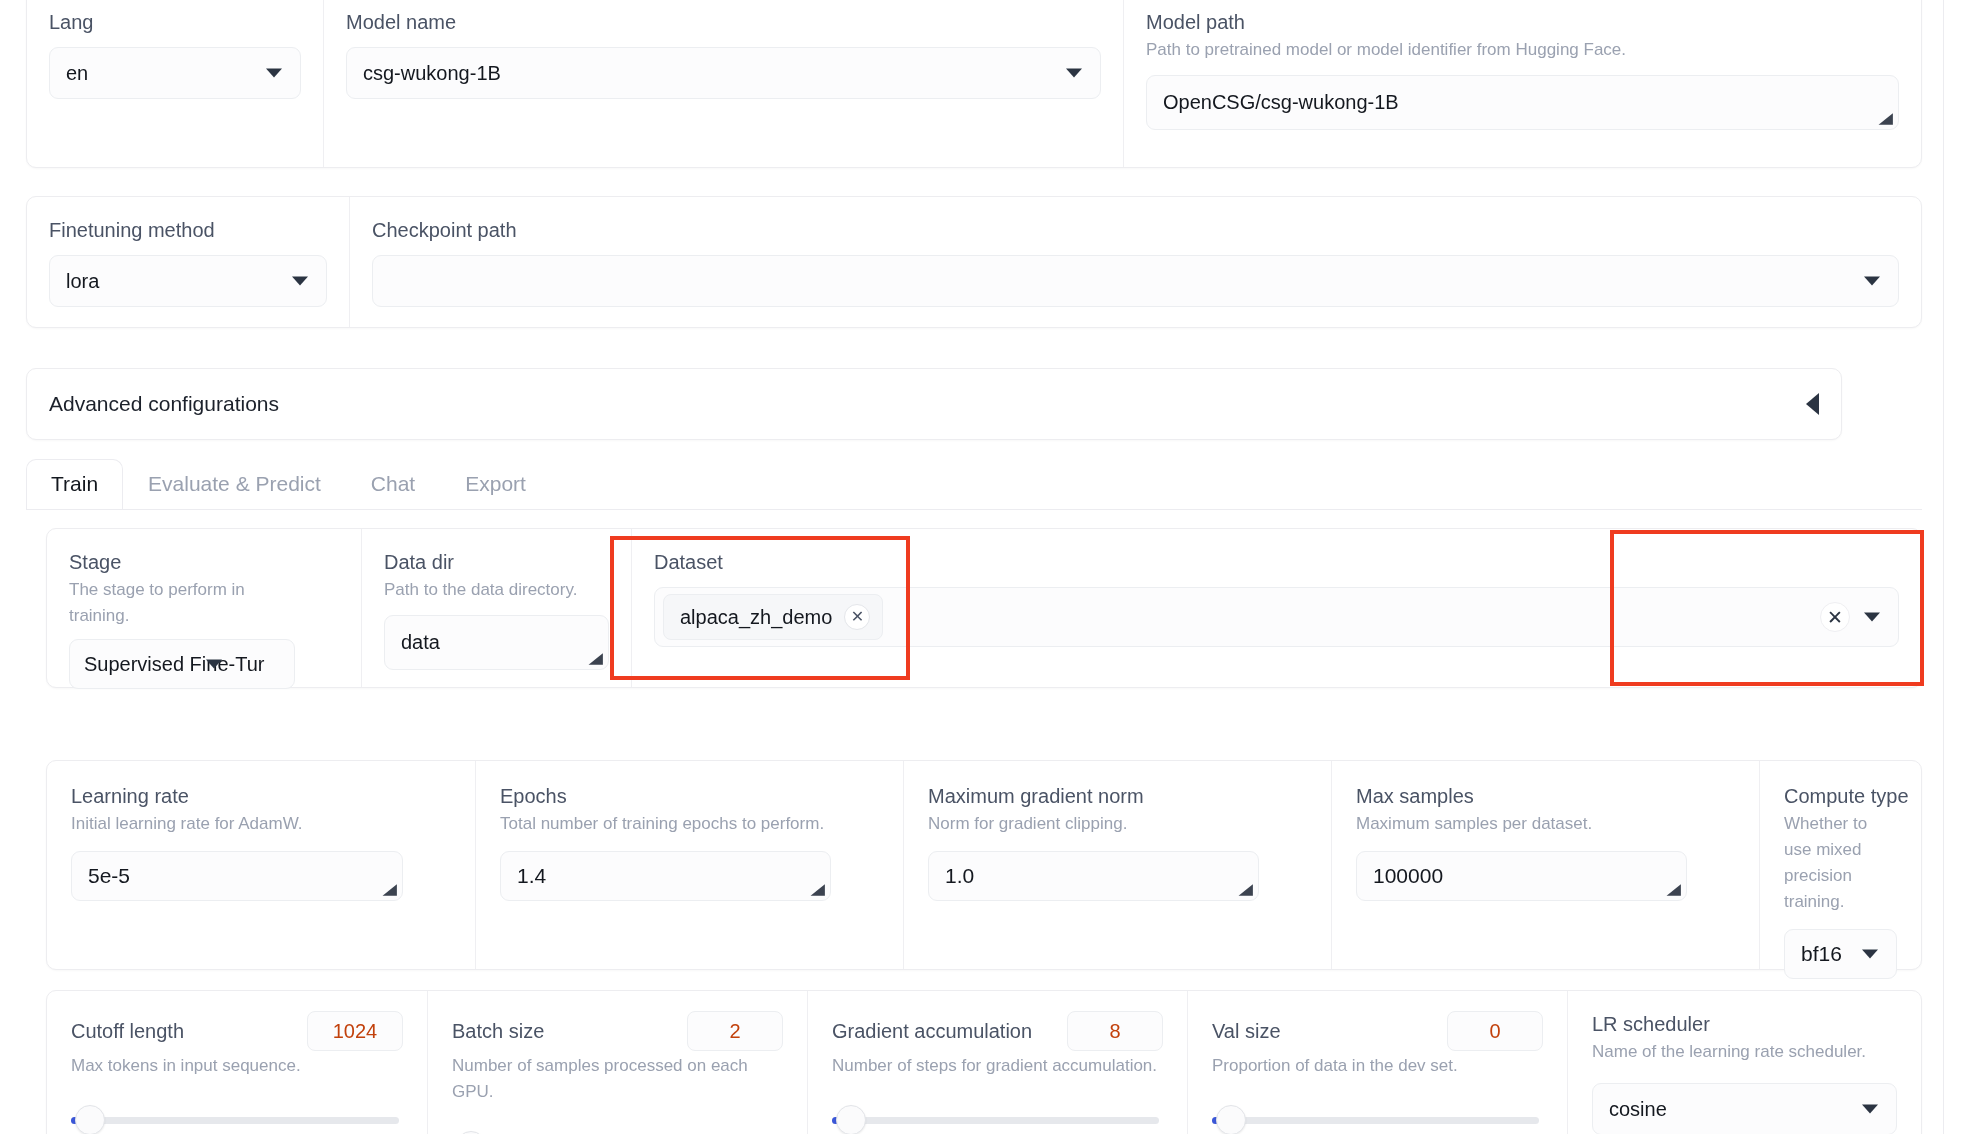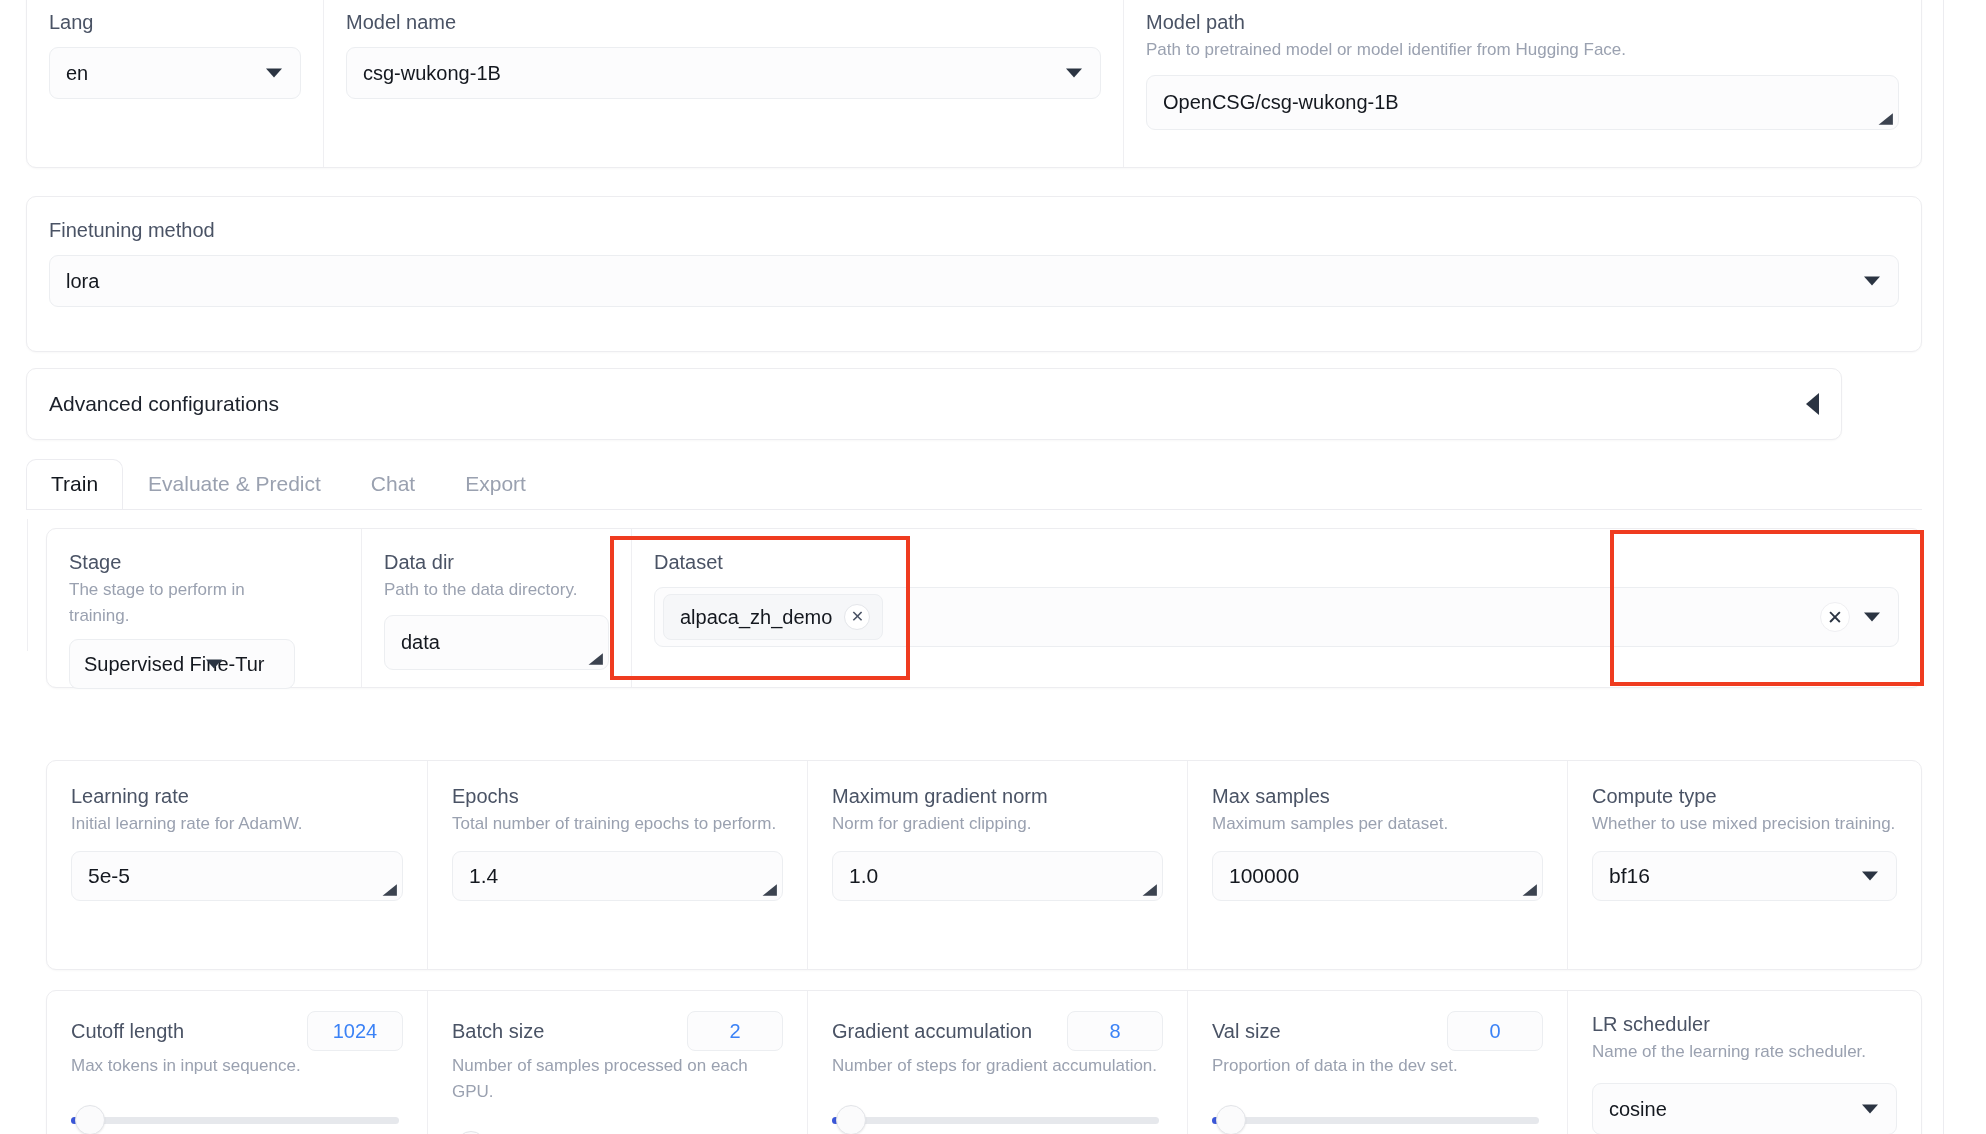--- a/index.html
+++ b/index.html
@@ -80,21 +80,21 @@
     transform: scaleX(1.25);
   }
 
   
   .row1 { position: absolute; left: 26px; top: -12px; width: 1896px; height: 180px; }
   .row1 .c-lang { flex: 0 0 296px; }
   .row1 .c-model { flex: 0 0 800px; }
   .row1 .c-path { flex: 1 1 auto; }
 
   
-  .row2 { position: absolute; left: 26px; top: 196px; width: 1896px; height: 156px; flex-direction: column; }
+  .row2 { position: absolute; left: 26px; top: 196px; width: 1896px; height: 132px; }
   .row2 .c-ft { flex: 0 0 322px; }
   .row2 .c-ckpt { flex: 1 1 auto; }
 
   
   .advanced {
     position: absolute; left: 26px; top: 368px; width: 1816px; height: 72px;
     border: 1px solid #ededf0; border-radius: 10px; background: #fff;
     display: flex; align-items: center; justify-content: space-between;
     padding: 0 22px;
     box-shadow: 0 1px 2px rgba(0,0,0,.03);
@@ -192,21 +192,21 @@
   .hl {
     position: absolute;
     border: 4px solid #ef3b1f;
     pointer-events: none;
     z-index: 20;
   }
   .hl-dataset { left: 610px; top: 536px; width: 300px; height: 144px; }
   .hl-preview { left: 1610px; top: 530px; width: 314px; height: 156px; }
 
   
-  .hprow { position: absolute; left: 46px; top: 760px; width: 1876px; height: 210px; }
+  .hprow { position: absolute; left: 46px; top: 760px; width: 1876px; height: 210px; gap: 48px; }
   .hprow .cell { padding: 22px 24px 24px 24px; }
   .hprow .c-lr  { flex: 0 0 380px; }
   .hprow .c-ep  { flex: 0 0 380px; }
   .hprow .c-mgn { flex: 0 0 380px; }
   .hprow .c-ms  { flex: 0 0 380px; }
   .hprow .c-ct  { flex: 1 1 auto; }
 
   .ta {
     margin-top: 14px; height: 50px;
     border: 1px solid #eceef1; border-radius: 9px; background: #fcfcfd;
@@ -221,21 +221,21 @@
   .slrow .c-2 { flex: 0 0 380px; }
   .slrow .c-3 { flex: 0 0 380px; }
   .slrow .c-4 { flex: 0 0 380px; }
   .slrow .c-5 { flex: 1 1 auto; }
 
   .sl-head { display: flex; align-items: center; justify-content: space-between; gap: 10px; }
   .num-box {
     min-width: 96px; height: 40px;
     border: 1px solid #eceef1; border-radius: 8px; background: #fcfcfd;
     display: flex; align-items: center; justify-content: center;
-    font-size: 20px; color: #3b82f6;
+    font-size: 20px; color: #c2410c;
     padding: 0 10px;
   }
   .slider {
     position: relative;
     margin-top: 26px;
     height: 30px;
   }
   .track {
     position: absolute; left: 0; right: 4px; top: 12px;
     height: 7px; border-radius: 4px; background: #e6e8ec;

